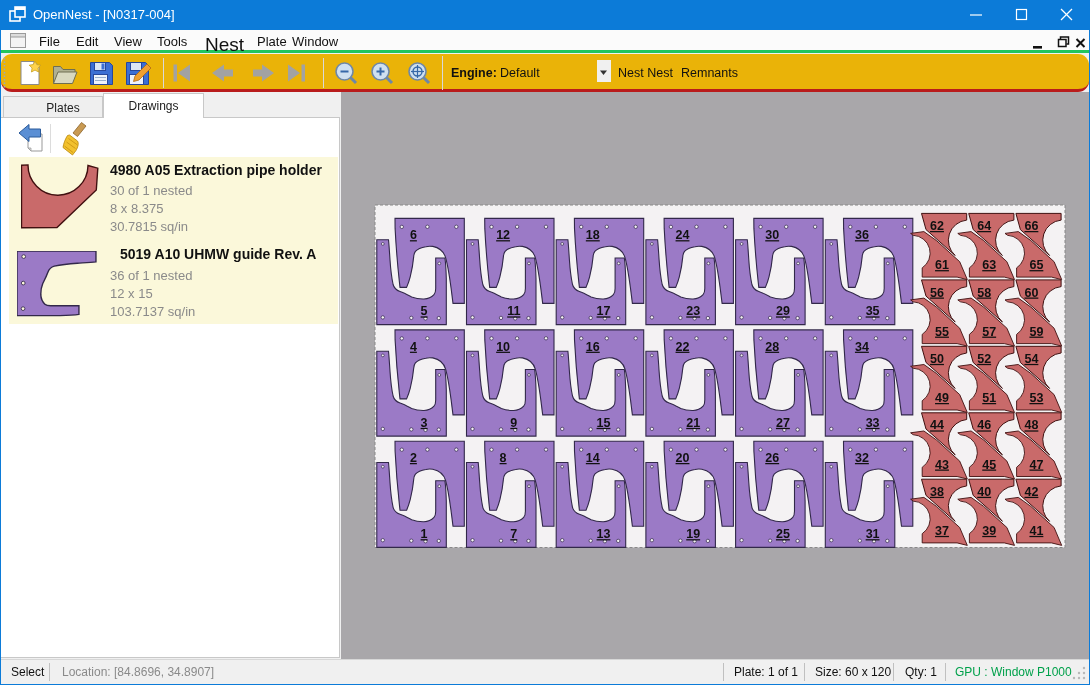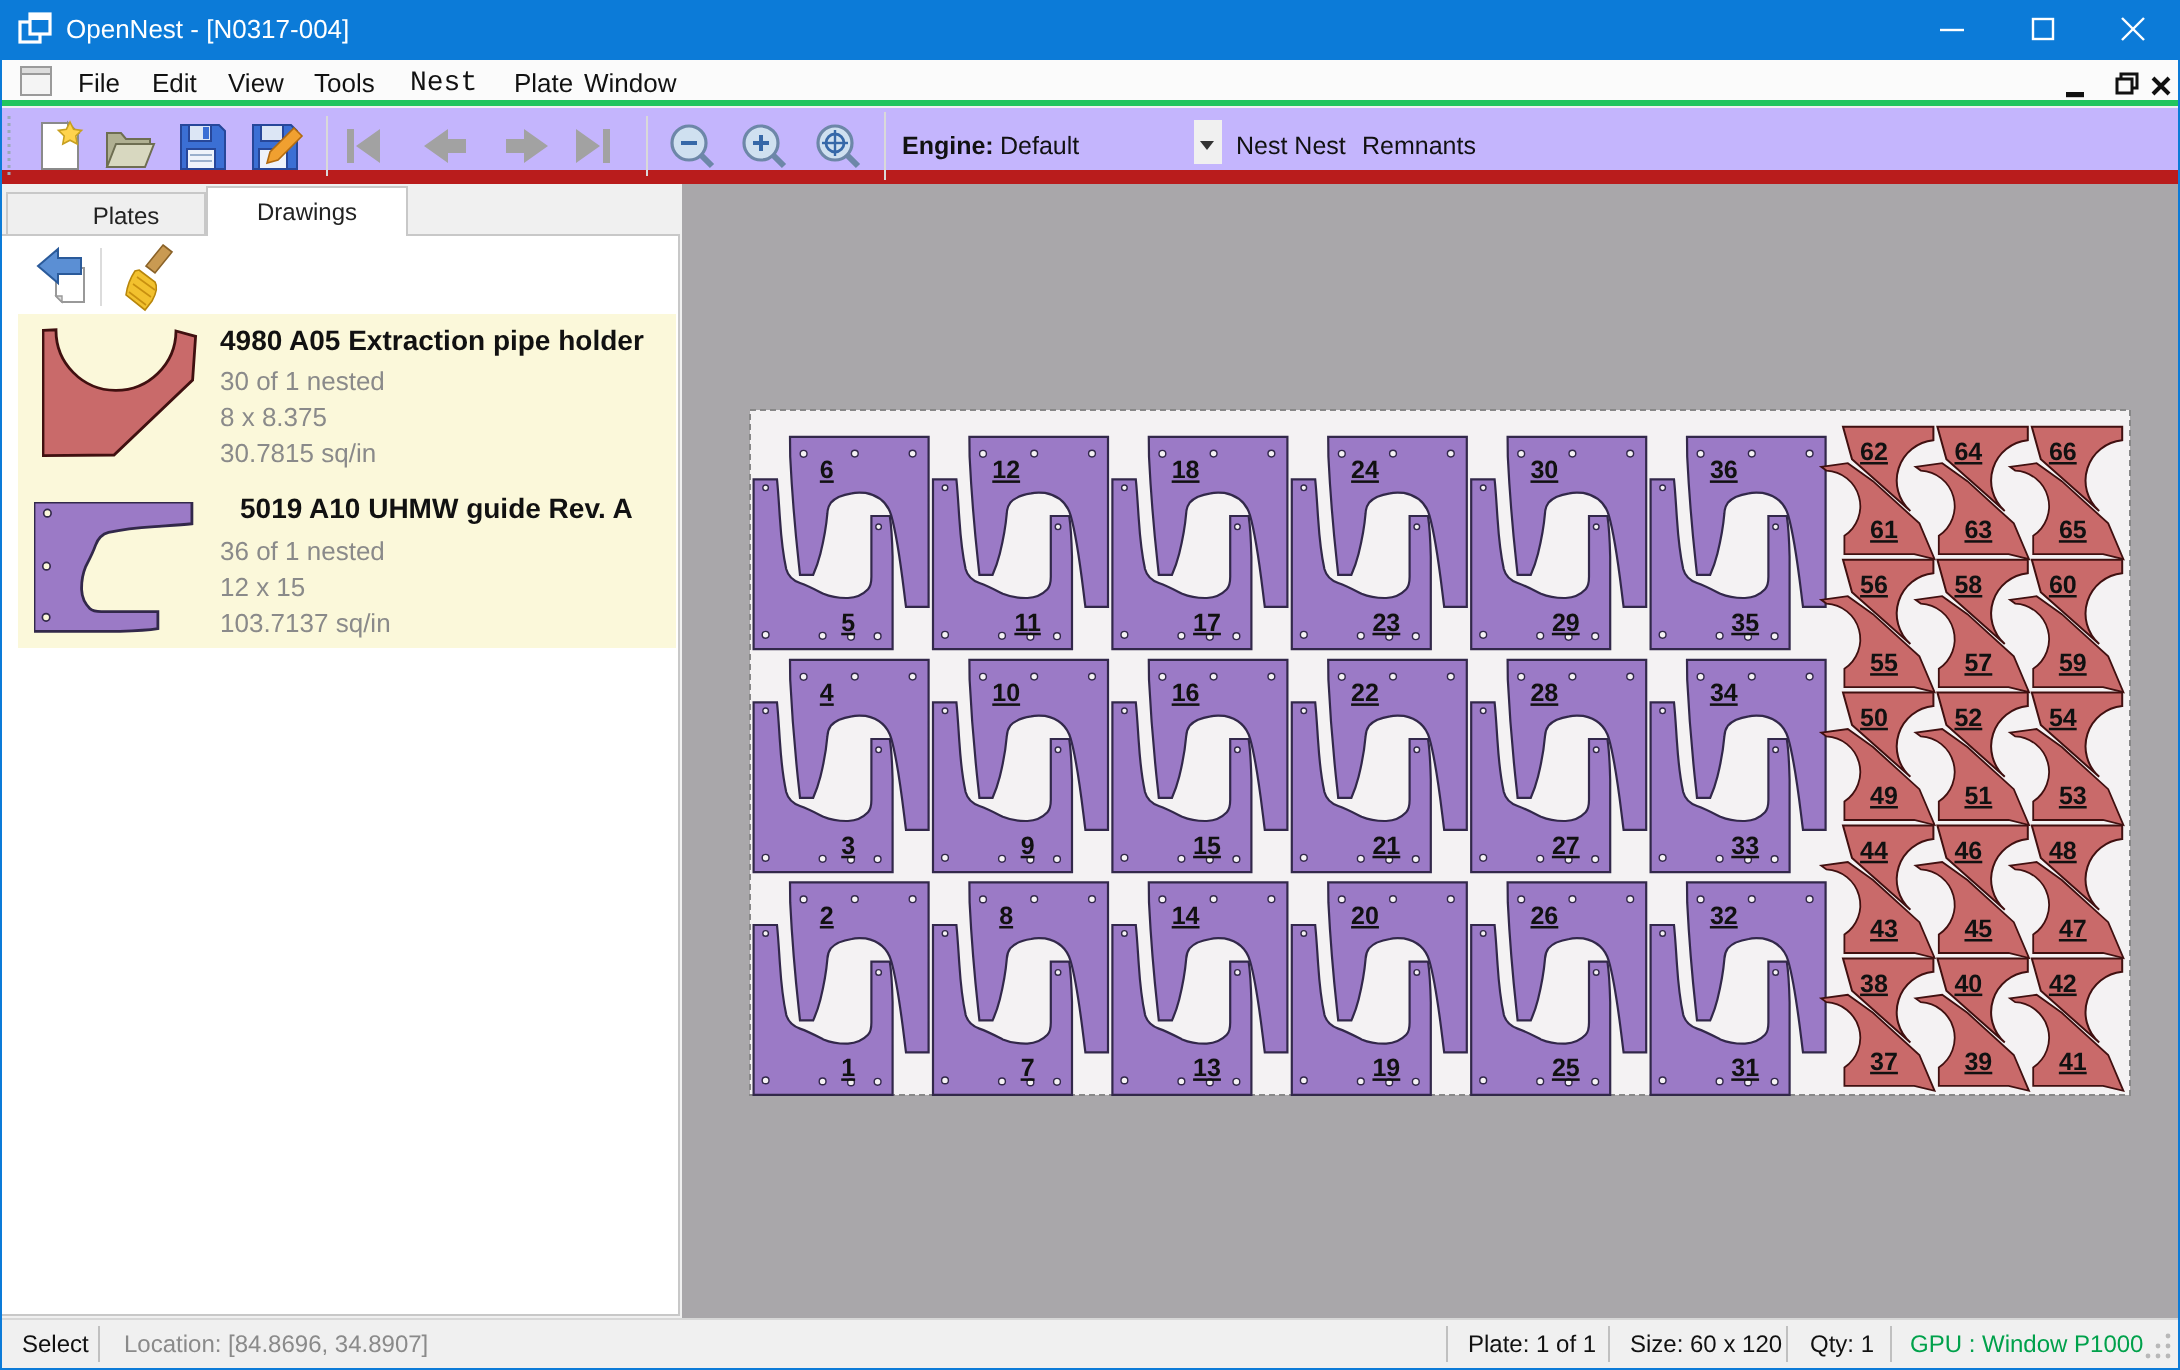--- a/index.html
+++ b/index.html
@@ -21,31 +21,31 @@
 </div>
 <div class="abs" style="left:1px;top:30px;width:1088px;height:23px;background:#fbfbfb;border-bottom:3px solid #22c55e;">
 <svg class="abs" style="left:9px;top:3px" width="17" height="16" viewBox="0 0 17 16">
 <rect x="0.5" y="0.5" width="15" height="14" fill="#f4f4f4" stroke="#9a9a9a"></rect>
 <rect x="0.5" y="0.5" width="15" height="3.5" fill="#dcdcdc" stroke="#9a9a9a"></rect>
 </svg>
 <div class="abs" style="left:38px;top:4px;font-size:13px;color:#111;">File</div>
     <div class="abs" style="left:75px;top:4px;font-size:13px;color:#111;">Edit</div>
     <div class="abs" style="left:113px;top:4px;font-size:13px;color:#111;">View</div>
     <div class="abs" style="left:156px;top:4px;font-size:13px;color:#111;">Tools</div>
-    <div class="abs" style="left:204px;top:4px;font-size:14px;color:#111;font-family:Liberation Mono, monospace;">Nest</div>
+    <div class="abs" style="left:204px;top:4px;font-size:19px;color:#111;">Nest</div>
     <div class="abs" style="left:256px;top:4px;font-size:13px;color:#111;">Plate</div>
     <div class="abs" style="left:291px;top:4px;font-size:13px;color:#111;">Window</div>
 <svg class="abs" style="left:1028px;top:5px" width="60" height="15" viewBox="0 0 60 15">
 <rect x="4" y="11" width="9" height="2.6" fill="#111"></rect>
 <rect x="29.5" y="4.5" width="7.5" height="7" fill="none" stroke="#111" stroke-width="1.5"></rect>
 <path d="M31.5 4 v-2 h8 v7 h-2" fill="none" stroke="#111" stroke-width="1.5"></path>
 <path d="M47.5 4 l8 8 M55.5 4 l-8 8" stroke="#111" stroke-width="2"></path>
 </svg>
 </div>
-<div class="abs" style="left:1px;top:54px;width:1088px;height:38px;background:#c4b5fd;border-bottom:7px solid #b91c1c;">
+<div class="abs" style="left:1px;top:54px;width:1088px;height:38px;background:#eab308;border-bottom:3px solid #b91c1c;border-radius:11px;">
 <svg class="abs" style="left:0;top:0" width="760" height="38" viewBox="0 0 760 38">
 <line x1="3.5" y1="4" x2="3.5" y2="34" stroke="#9ab" stroke-width="1.5" stroke-dasharray="1.5,2"></line>
 <line x1="162.5" y1="4" x2="162.5" y2="34" stroke="#d9d9d9"></line>
 <line x1="322.5" y1="4" x2="322.5" y2="34" stroke="#d9d9d9"></line>
 <line x1="441.5" y1="2" x2="441.5" y2="36" stroke="#d9d9d9"></line>
 
 <g transform="translate(17,7)">
 <path d="M3 0.5 h13 l5 5 v18 h-18 z" fill="#fff" stroke="#8a8a8a"></path>
 <path d="M16 0.5 l5 5 h-5 z" fill="#e8e8e8" stroke="#8a8a8a"></path>
 <path d="M17 0 l1.8 3.6 4 .6 -2.9 2.8 .7 4 -3.6-1.9 -3.6 1.9 .7-4 -2.9-2.8 4-.6 z" fill="#ffd34d" stroke="#c8a020" stroke-width="0.8"></path>

